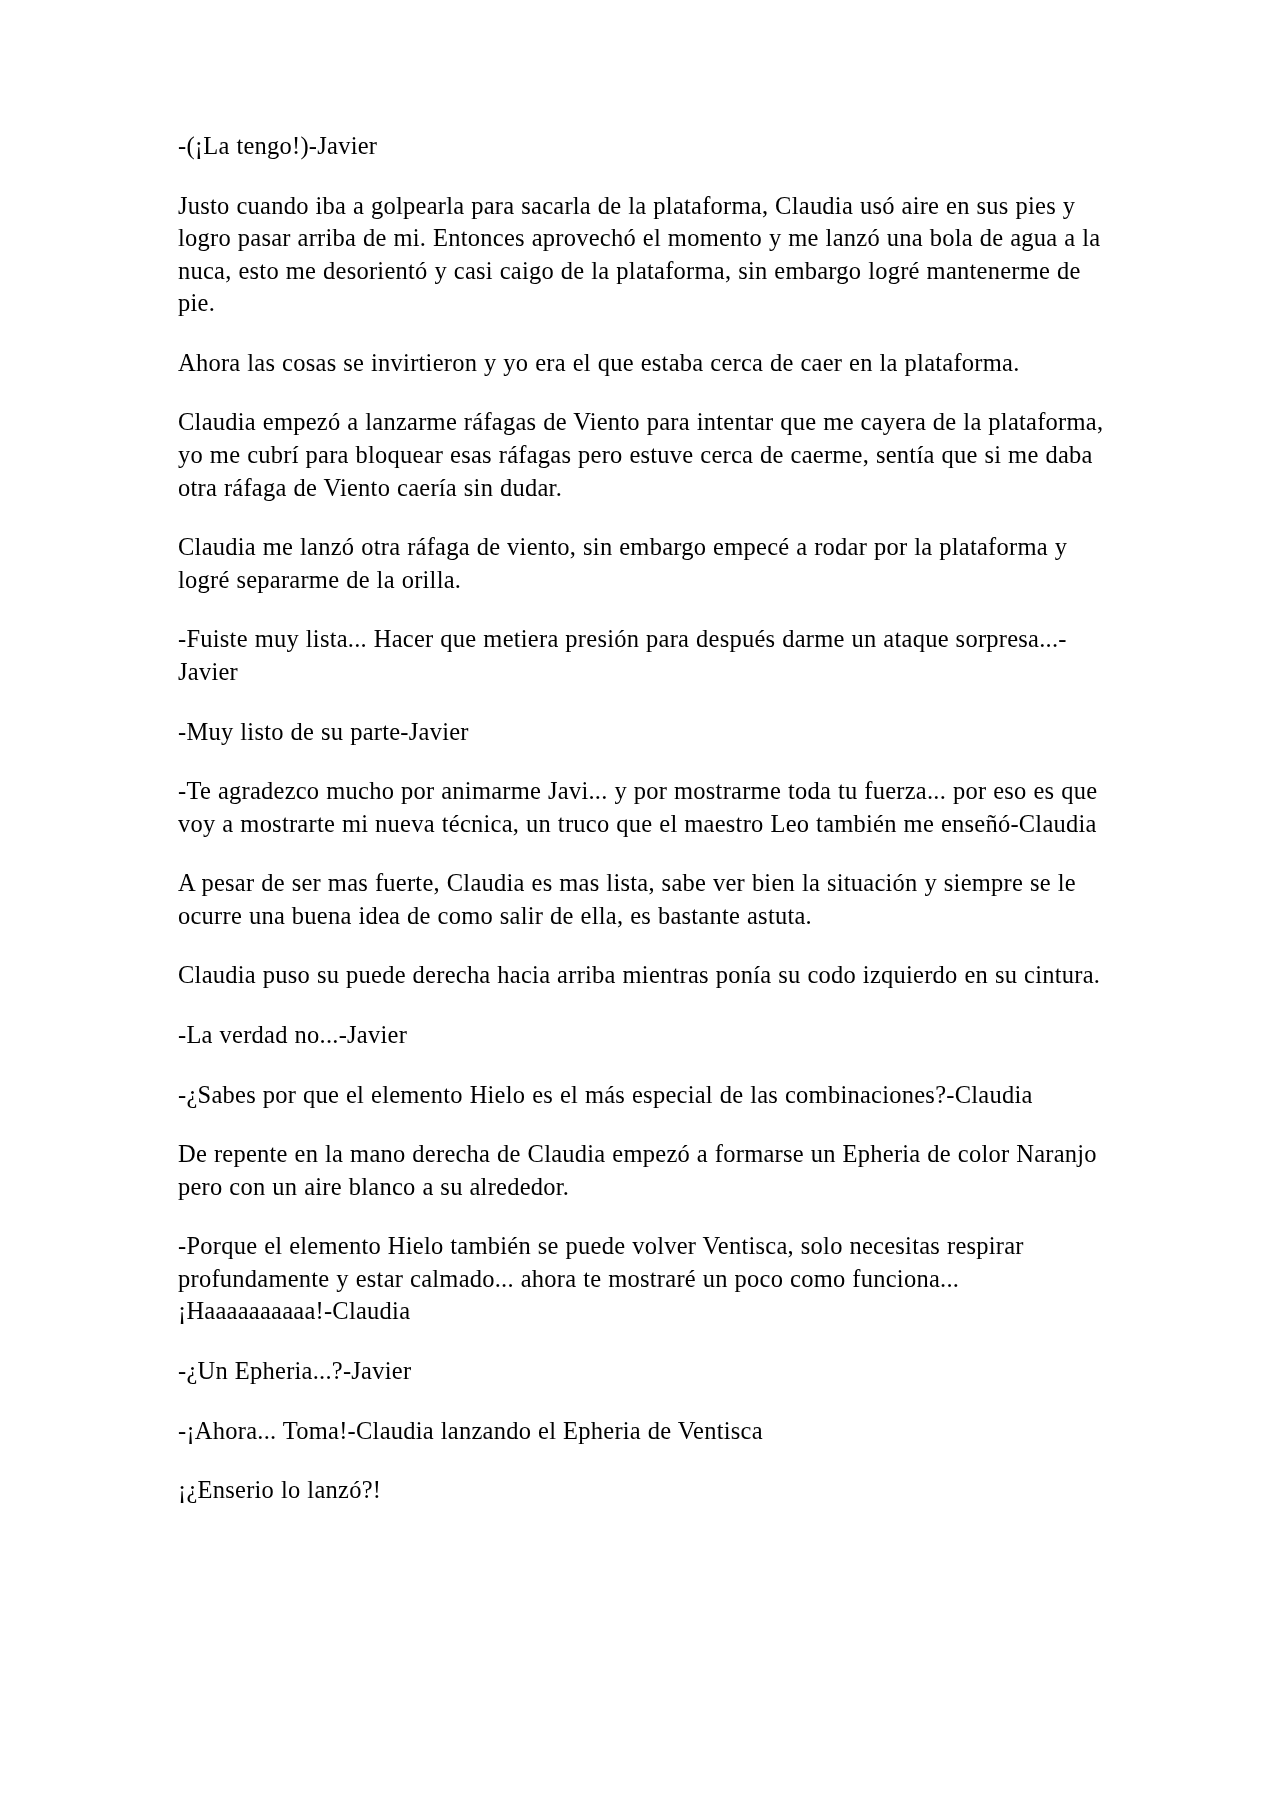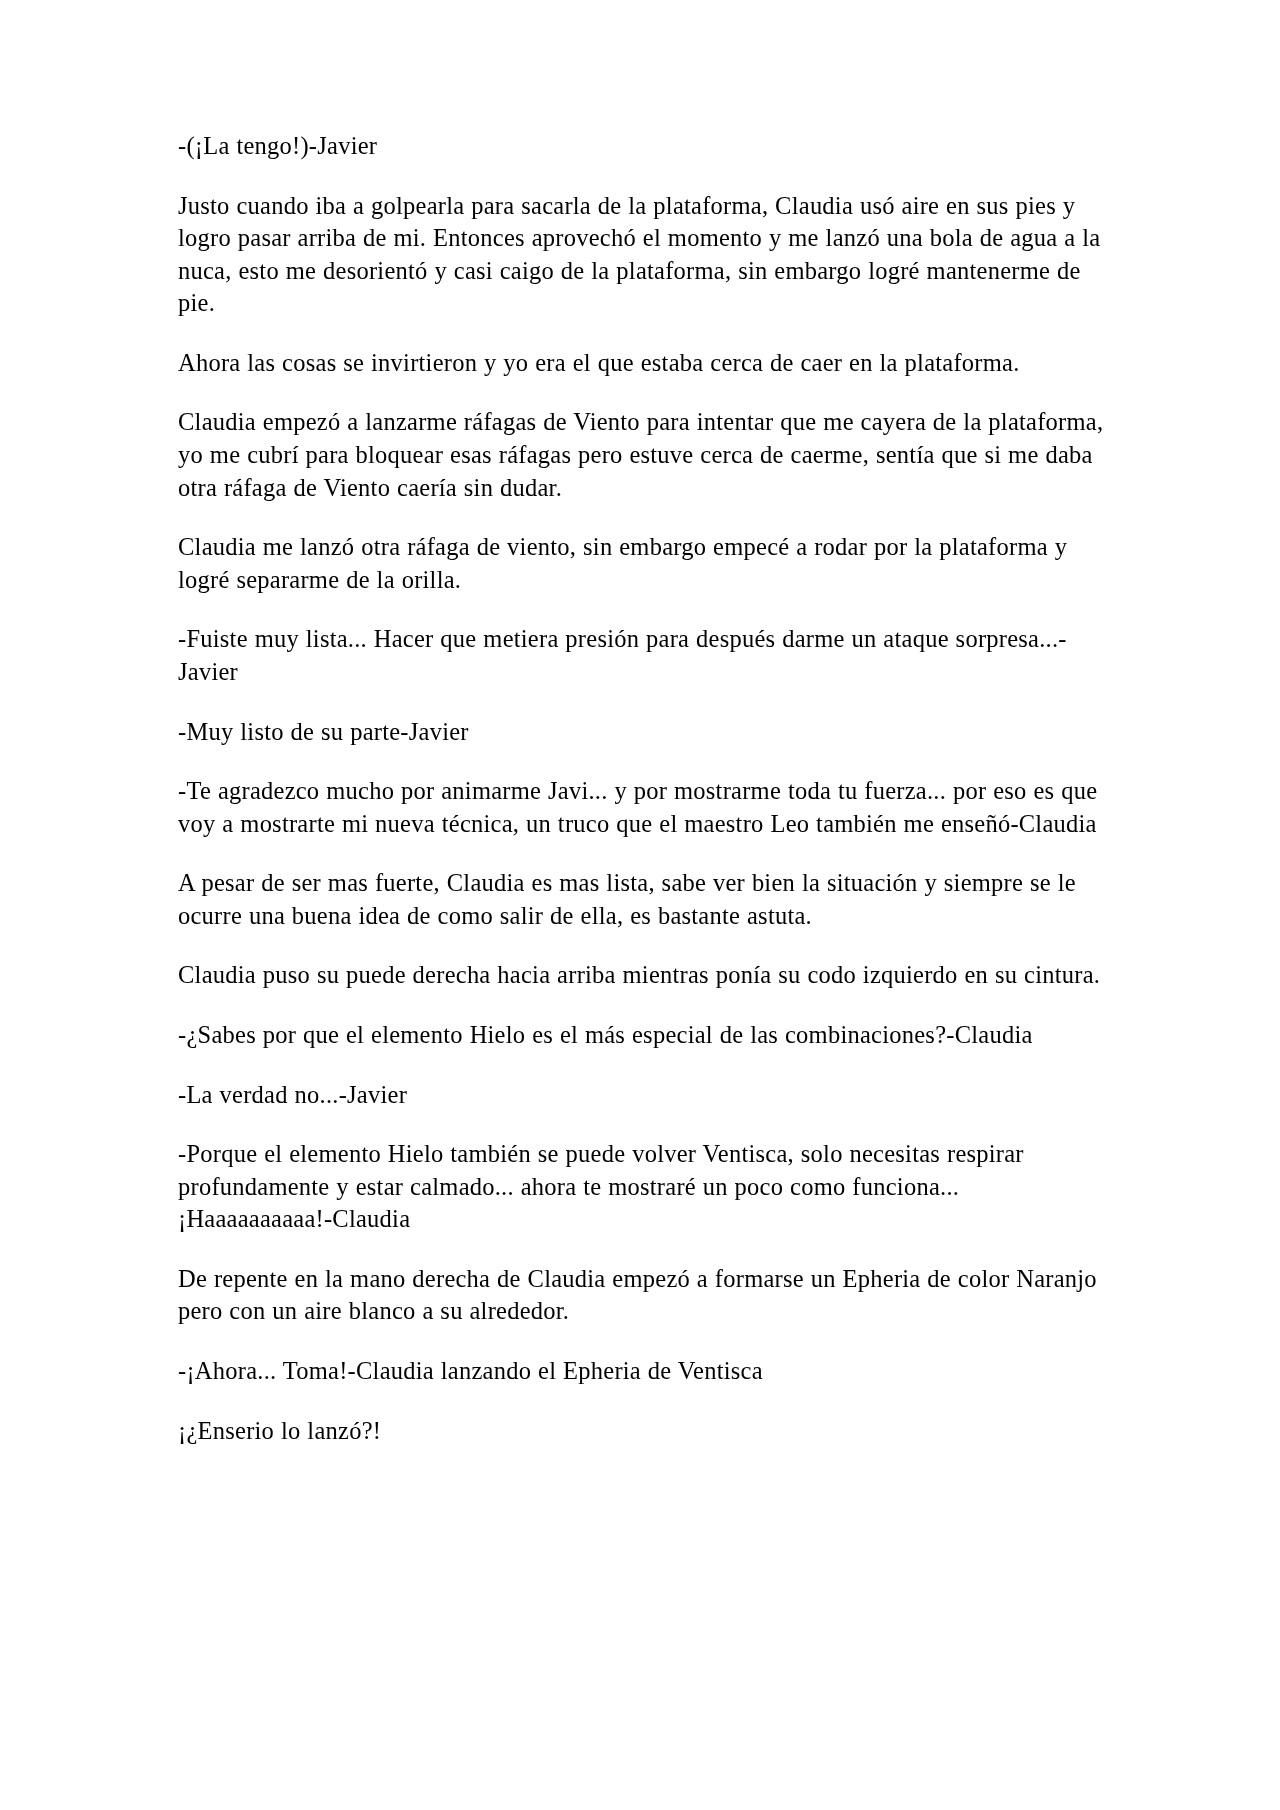--- a/index.html
+++ b/index.html
@@ -44,20 +44,21 @@
     <p class="para">-(¡La tengo!)-Javier</p>
     <p class="para">Justo cuando iba a golpearla para sacarla de la plataforma, Claudia usó aire en sus pies y logro pasar arriba de mi. Entonces aprovechó el momento y me lanzó una bola de agua a la nuca, esto me desorientó y casi caigo de la plataforma, sin embargo logré mantenerme de pie.</p>
     <p class="para">Ahora las cosas se invirtieron y yo era el que estaba cerca de caer en la plataforma.</p>
     <p class="para">Claudia empezó a lanzarme ráfagas de Viento para intentar que me cayera de la plataforma, yo me cubrí para bloquear esas ráfagas pero estuve cerca de caerme, sentía que si me daba otra ráfaga de Viento caería sin dudar.</p>
     <p class="para">Claudia me lanzó otra ráfaga de viento, sin embargo empecé a rodar por la plataforma y logré separarme de la orilla.</p>
     <p class="para">-Fuiste muy lista... Hacer que metiera presión para después darme un ataque sorpresa...-Javier</p>
     <p class="para">-Muy listo de su parte-Javier</p>
     <p class="para">-Te agradezco mucho por animarme Javi... y por mostrarme toda tu fuerza... por eso es que voy a mostrarte mi nueva técnica, un truco que el maestro Leo también me enseñó-Claudia</p>
     <p class="para">A pesar de ser mas fuerte, Claudia es mas lista, sabe ver bien la situación y siempre se le ocurre una buena idea de como salir de ella, es bastante astuta.</p>
     <p class="para">Claudia puso su puede derecha hacia arriba mientras ponía su codo izquierdo en su cintura.</p>
+    <p class="para">-La verdad no...-Javier</p>
     <p class="para">-¿Sabes por que el elemento Hielo es el más especial de las combinaciones?-Claudia</p>
-    <p class="para">-La verdad no...-Javier</p>
+    <p class="para">De repente en la mano derecha de Claudia empezó a formarse un Epheria de color Naranjo pero con un aire blanco a su alrededor.</p>
     <p class="para">-Porque el elemento Hielo también se puede volver Ventisca, solo necesitas respirar profundamente y estar calmado... ahora te mostraré un poco como funciona... ¡Haaaaaaaaaa!-Claudia</p>
-    <p class="para">De repente en la mano derecha de Claudia empezó a formarse un Epheria de color Naranjo pero con un aire blanco a su alrededor.</p>
+    <p class="para">-¿Un Epheria...?-Javier</p>
     <p class="para">-¡Ahora... Toma!-Claudia lanzando el Epheria de Ventisca</p>
     <p class="para">¡¿Enserio lo lanzó?!</p>
   </div>
 </div>
 
 </body></html>

